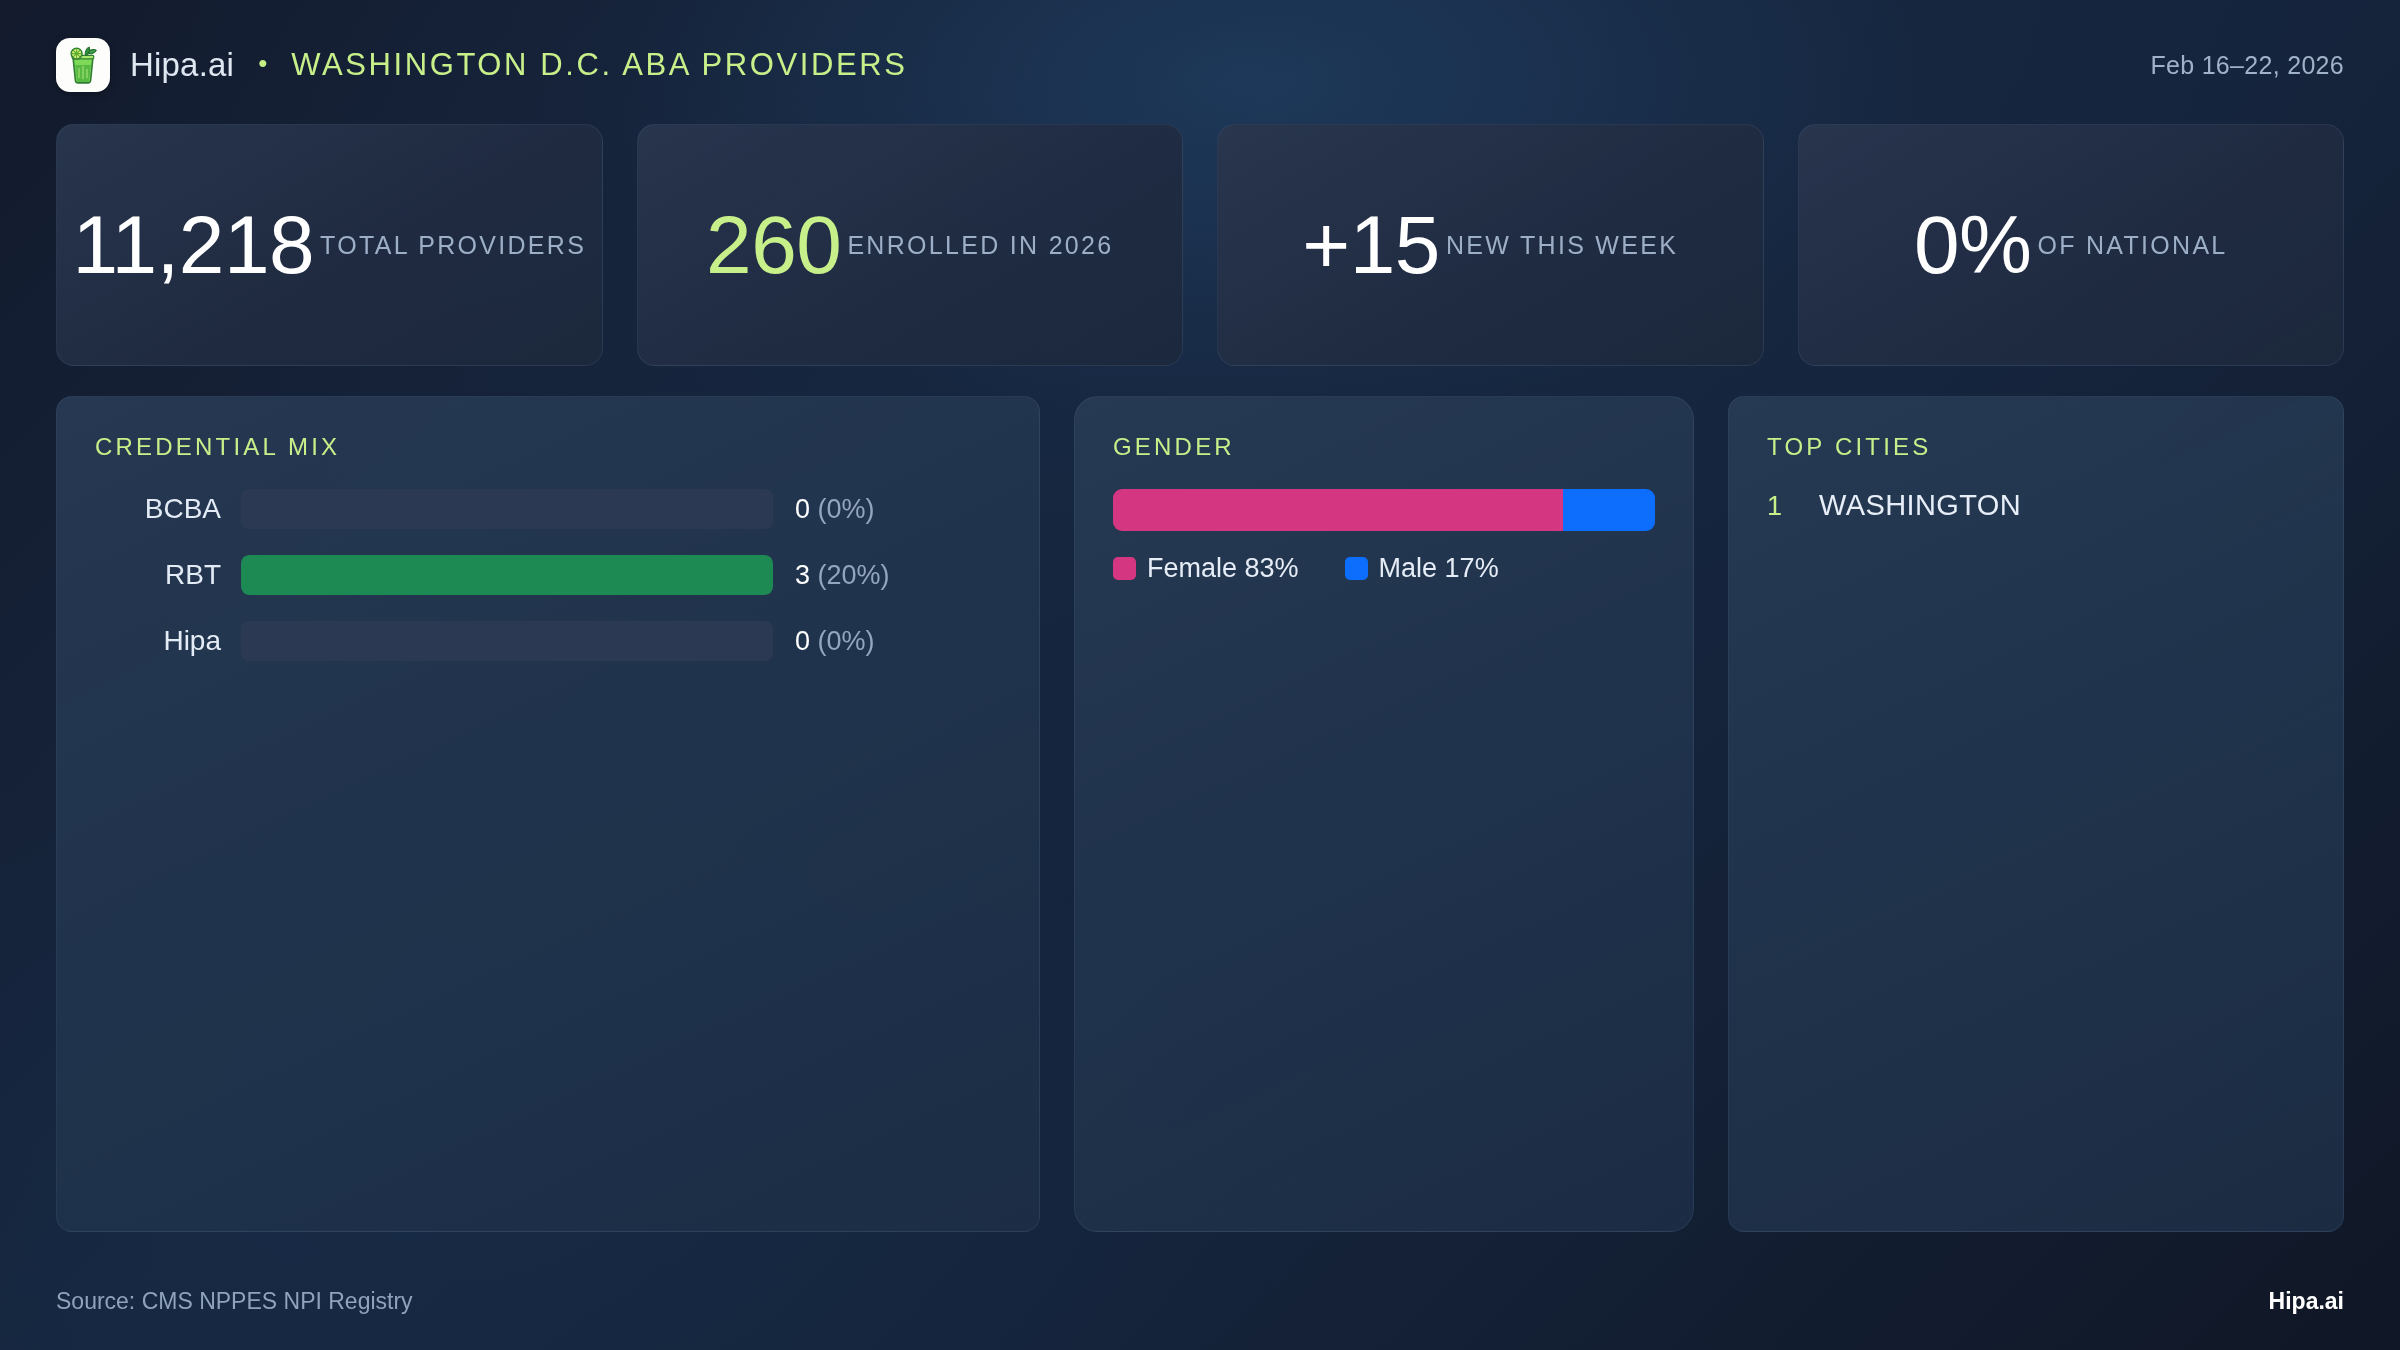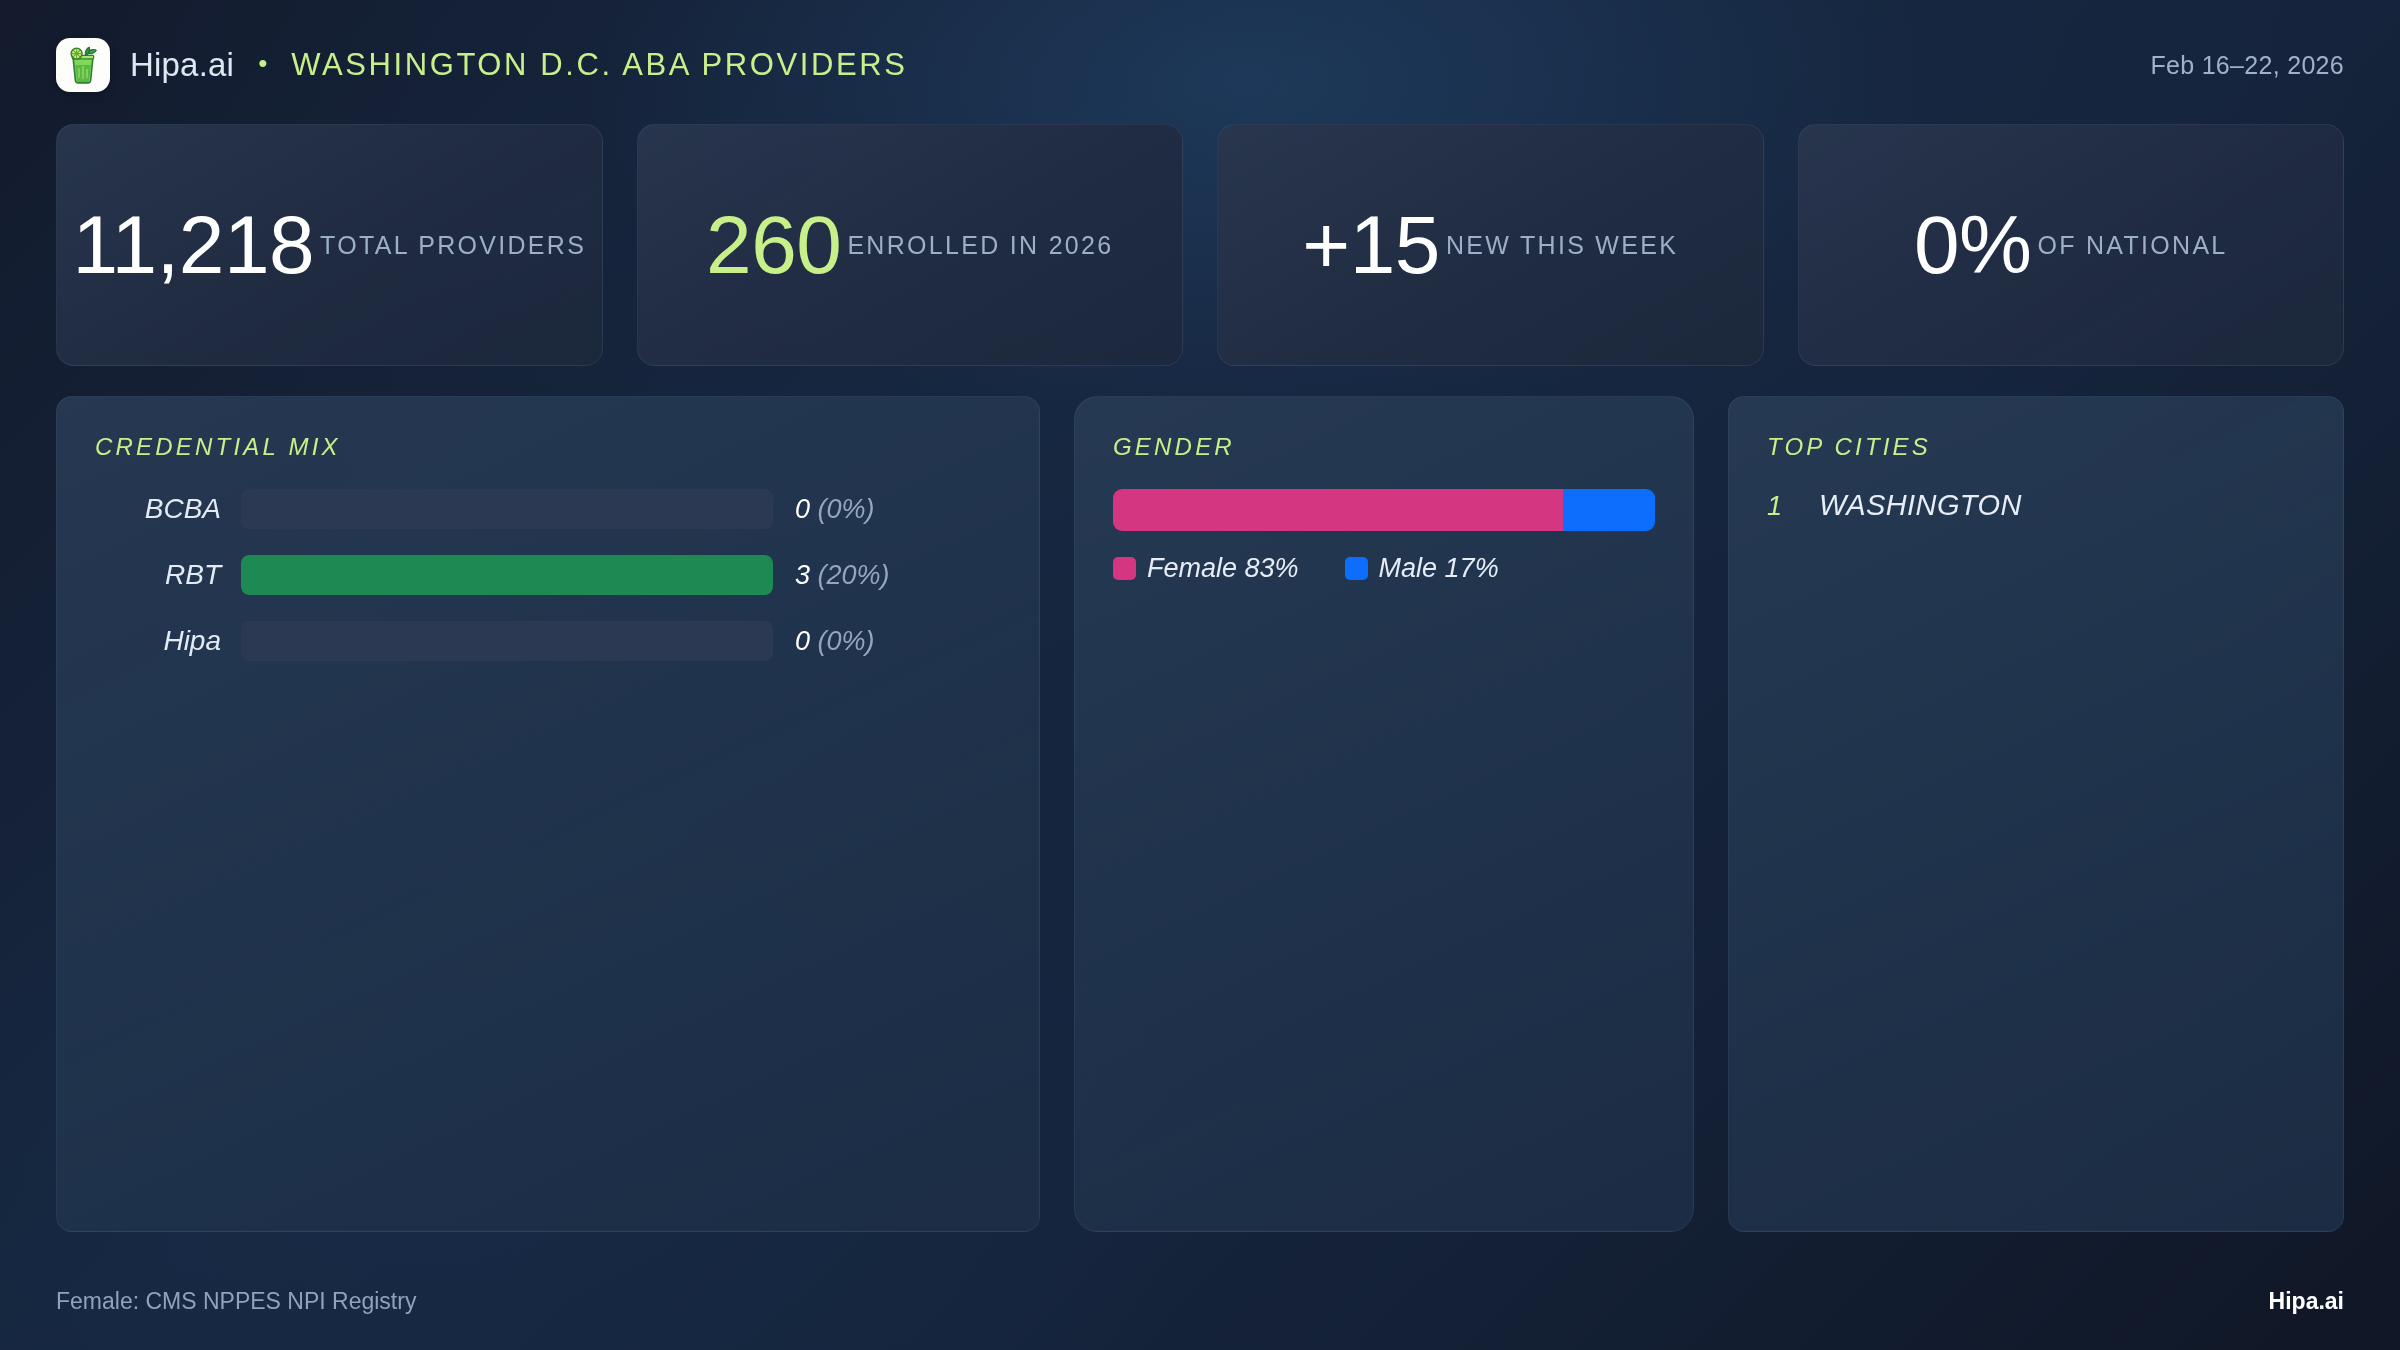--- a/index.html
+++ b/index.html
@@ -87,21 +87,21 @@
   }
   .kpi-value.accent { color:#c8f08a; }
   .kpi-label {
     font-size:25px; color:#9cafc6; letter-spacing:2.3px;
     text-transform:uppercase;
   }
 
   
   .panels {
     position:absolute; left:56px; top:396px; right:56px; height:836px;
-    display:flex; gap:34px;font-style:italic;
+    display:flex; gap:34px;
   }
   .panel {
     border-radius:16px;
     background:linear-gradient(155deg, rgba(41,59,84,0.92) 0%, rgba(33,53,78,0.90) 48%, rgba(29,46,70,0.88) 100%);
     border:1px solid rgba(108,136,172,0.15);
     padding:36px 38px 30px 38px;
     overflow:hidden;
   }
   .panel-credential { flex:0 0 984px; }
   .panel-gender     { flex:0 0 620px;border-radius:24px; }
@@ -273,17 +273,17 @@
         <div class="city-row">
           <span class="city-rank">1</span>
           <span class="city-name">WASHINGTON</span>
         </div>
       </div>
     </div>
 
   </div>
 
   <div class="footer">
-    <span class="footer-source">Female: CMS NPPES NPI Registry</span>
+    <span class="footer-source">Source: CMS NPPES NPI Registry</span>
     <span class="footer-brand">Hipa.ai</span>
   </div>
 
 </div>
 
 </body></html>

